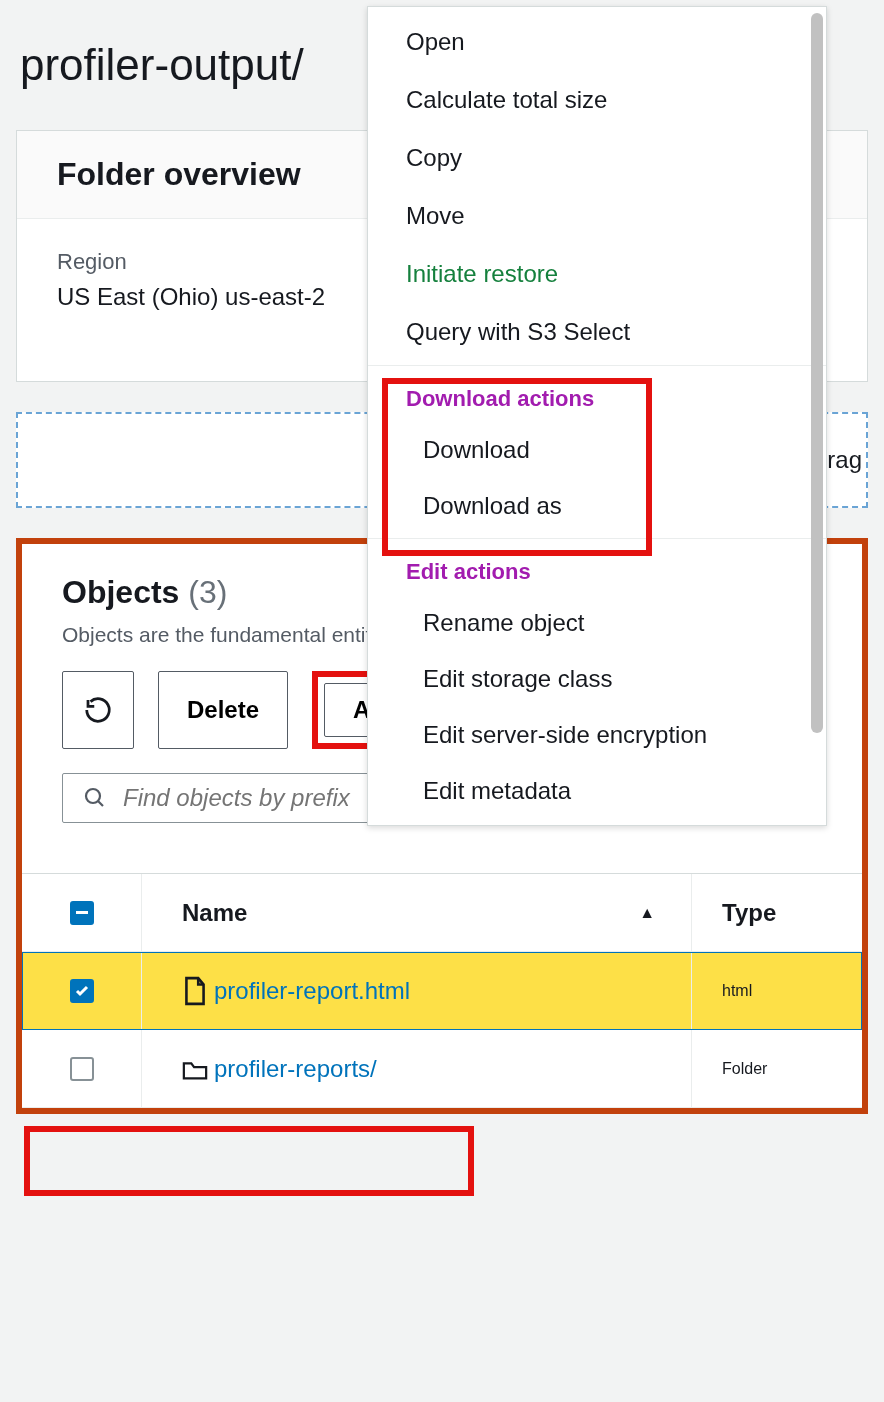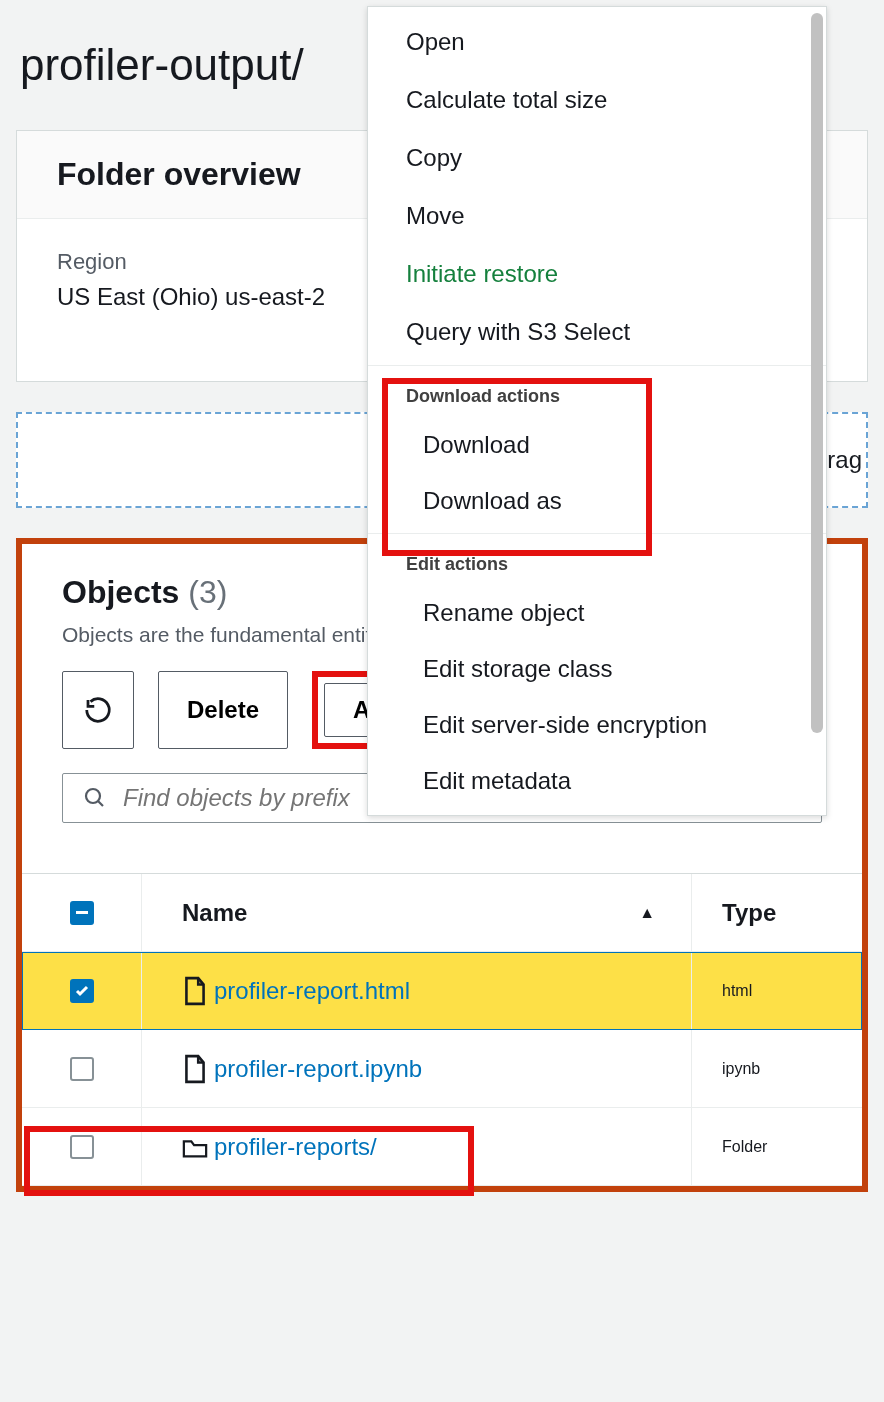--- a/index.html
+++ b/index.html
@@ -173,23 +173,23 @@
     overflow: hidden;
   }
   .dropdown-inner { padding: 6px 0; }
   .dropdown .item {
     font-size: 24px;
     padding: 15px 38px;
     cursor: pointer;
   }
   .dropdown .item.disabled { color: #15803d; cursor: default; }
   .dropdown .section-title {
-    font-size: 18px;
-    font-weight: 700;
-    color: #404040;
+    font-size: 22px;
+    font-weight: 700;
+    color: #a21caf;
     padding: 20px 38px 10px 38px;
     border-top: 1px solid #eaeded;
     margin-top: 4px;
   }
   .dropdown .sub-item { padding-left: 55px; font-size: 24px; padding-top:14px; padding-bottom:14px; padding-right: 38px; cursor: pointer;}
   .dl-hl {
     position: absolute;
     border: 6px solid #e4110f;
     pointer-events: none;
     z-index: 101;
@@ -281,33 +281,20 @@
       <div class="col-name">
         <svg class="file-svg" viewBox="0 0 24 28" fill="none" stroke="#16191f" stroke-width="2.4">
           <path d="M4 2h11l5 6v18H4z"></path>
             <path d="M15 2v6h5"></path>
         </svg>
         <a class="link">profiler-report.html</a>
       </div>
       <div class="col-type">html</div>
     </div>
 
-    <div class="trow">
-      <div class="col-check">
-          <div class="checkbox"></div>
-        </div>
-      <div class="col-name">
-        <svg class="file-svg" viewBox="0 0 24 28" fill="none" stroke="#16191f" stroke-width="2.4">
-          <path d="M4 2h11l5 6v18H4z"></path>
-            <path d="M15 2v6h5"></path>
-        </svg>
-        <a class="link">profiler-report.ipynb</a>
-      </div>
-      <div class="col-type">ipynb</div>
-    </div>
 
     <div class="trow">
       <div class="col-check">
           <div class="checkbox"></div>
         </div>
       <div class="col-name">
         <svg class="file-svg" viewBox="0 0 28 24" fill="none" stroke="#16191f" stroke-width="2.4">
           <path d="M2 6h8l3 4h13v12H2z"></path>
         </svg>
         <a class="link">profiler-reports/</a>

